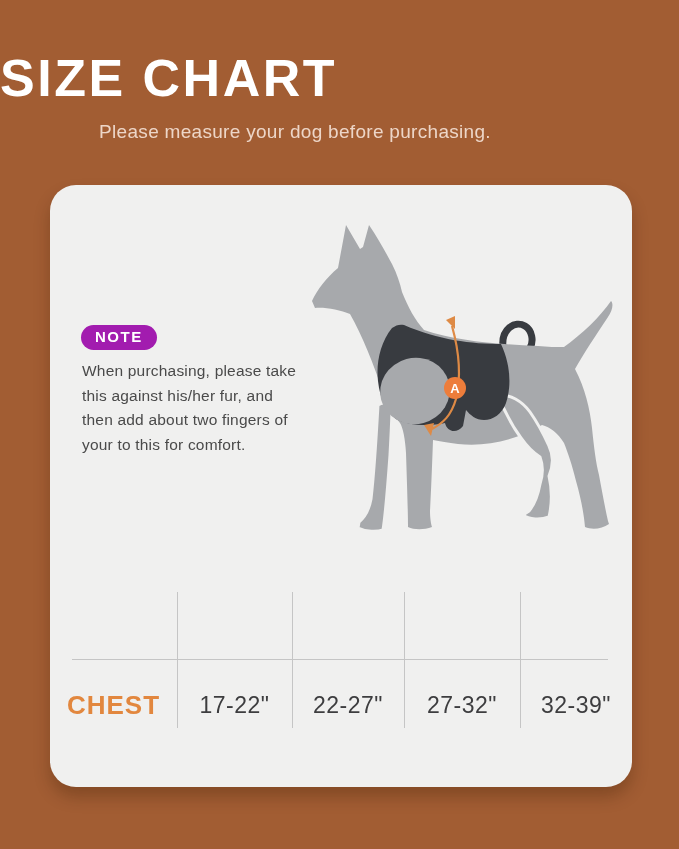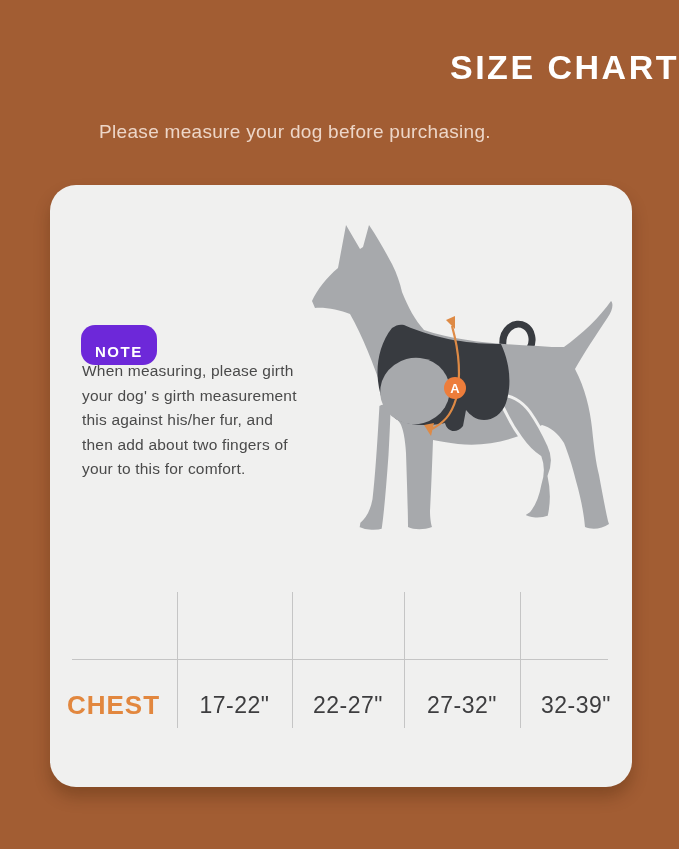--- a/index.html
+++ b/index.html
@@ -3,38 +3,38 @@
 <meta charset="utf-8">
 <style>
   html,body{margin:0;padding:0;}
   body{
     width:679px;height:849px;position:relative;overflow:hidden;
     background:#A25D33;
     font-family:"Liberation Sans", sans-serif;
   }
   .page-title{
     position:absolute;top:48px;left:0;width:679px;margin:0;
-    text-align:right;font-size:34px;font-weight:700;letter-spacing:2.5px;
+    text-align:left;font-size:52px;font-weight:700;letter-spacing:2.5px;
     color:#FFFFFF;
   }
   .page-subtitle{
     position:absolute;top:121px;left:0;width:590px;margin:0;
     text-align:center;font-size:19px;letter-spacing:.3px;
     color:#EDD6C8;
   }
   .card{
     position:absolute;left:50px;top:185px;width:582px;height:602px;
     background:#F0F0EF;border-radius:26px;overflow:hidden;
     box-shadow:0 10px 16px rgba(55,25,5,.28);
   }
   .note-badge{
     position:absolute;left:31px;top:140px;
-    background:#6d28d9;color:#fff;
+    background:#a21caf;color:#fff;
     font-size:15px;font-weight:700;letter-spacing:1.5px;
-    padding:18px 14px 5px;border-radius:14px;
+    padding:3px 14px 5px;border-radius:14px;
   }
   .note-text{
     position:absolute;left:32px;top:174px;margin:0;
     font-size:15.5px;line-height:24.6px;letter-spacing:.2px;color:#4A4A4A;
   }
   .note-text span{display:block;}
   .dog-svg{position:absolute;left:250px;top:28px;width:335px;height:335px;}
   .size-table{position:absolute;left:0;top:390px;width:582px;height:160px;}
   .vline{position:absolute;top:17px;height:136px;width:1px;background:#C5C5C5;}
   .v1{left:127px}.v2{left:242px}.v3{left:354px}.v4{left:470px}
@@ -57,22 +57,21 @@
 <div>
 
   <h1 class="page-title">SIZE CHART</h1>
   <p class="page-subtitle">Please measure your dog before purchasing.</p>
 
   <section class="card">
 
     <span class="note-badge">NOTE</span>
 
     <p class="note-text">
-      <span>When measuring, please girth</span>
-      <span>your dog' s girth measurement</span>
+      <span>When purchasing, please take</span>
       <span>this against his/her fur, and</span>
       <span>then add about two fingers of</span>
       <span>your to this for comfort.</span>
     </p>
 
     <svg class="dog-svg" viewBox="0 0 335 335" aria-hidden="true">
 
       <path d="M 203,134 C 201,116 215,107 225,113 C 232,117 234,128 230,135" fill="none" stroke="#383B40" stroke-width="7" stroke-linecap="round"></path>
 
       <path fill="#A7A9AC" d="M 12,88 C 17,77 27,64 38,55 L 46,12 L 60,36 L 63,34 L 69,12

